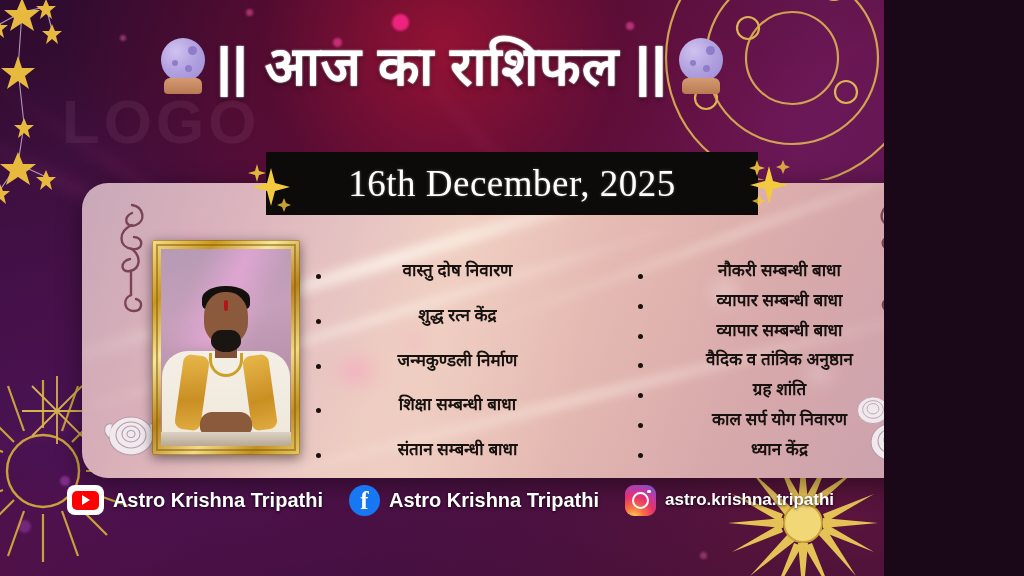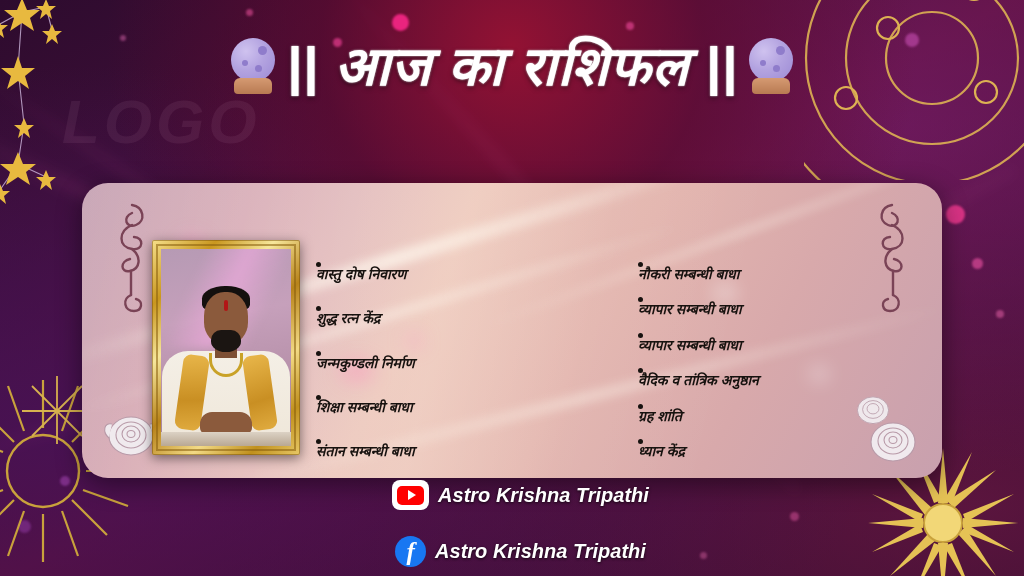--- a/index.html
+++ b/index.html
@@ -4,29 +4,28 @@
 <style>
   * { margin:0; padding:0; box-sizing:border-box; }
   html,body { width:1024px; height:576px; overflow:hidden; }
   body {
     font-family:"Liberation Sans", sans-serif;
     background:#1a0718;
   }
 
   #poster {
     position:relative;
-    width:1024px; height:576px;
+    width:884px; height:576px;
     overflow:hidden;
     background:
       radial-gradient(circle at 50% 8%, rgba(150,18,50,0.95) 0%, rgba(92,10,45,0.7) 26%, rgba(0,0,0,0) 55%),
       radial-gradient(ellipse at 88% 22%, rgba(120,30,110,0.65) 0%, rgba(0,0,0,0) 55%),
       radial-gradient(ellipse at 8% 75%, rgba(70,18,90,0.8) 0%, rgba(0,0,0,0) 60%),
       radial-gradient(ellipse at 95% 88%, rgba(110,25,70,0.7) 0%, rgba(0,0,0,0) 55%),
       linear-gradient(150deg, #2d0b2e 0%, #400f38 25%, #5c1038 50%, #3a0c30 75%, #260a28 100%);
-    font-style: italic;
   }
 
   
   .bg-layer { position:absolute; inset:0; pointer-events:none; }
 
   .streak {
     position:absolute;
     background:linear-gradient(90deg, rgba(255,90,180,0) 0%, rgba(255,105,190,0.42) 45%, rgba(255,150,210,0.12) 100%);
     filter:blur(7px);
     transform-origin:left center;
@@ -162,30 +161,30 @@
   .sparkles { position:absolute; top:0; width:46px; height:63px; }
   .sp-left  { left:-18px; }
   .sp-right { right:-34px; }
 
   
   #lists {
     position:absolute; left:316px; top:262px; width:608px; height:196px;
     display:flex; gap:36px;
   }
   .col { flex:1; display:flex; flex-direction:column; justify-content:space-between; }
-  .li { display:flex; align-items:flex-start; font-size:14px; font-weight:bold;
-        color:#17120f; line-height:1;flex-direction:column; }
+  .li { display:flex; align-items:flex-end; font-size:17px; font-weight:bold;
+        color:#17120f; line-height:1; }
   .bullet { flex:0 0 auto; width:5px; height:5px; border-radius:50%; background:#17120f; margin-right:6px; }
   .li-text { flex:1; text-align:center; padding-right:14px;
              font-family:"Liberation Sans", sans-serif; }
 
   
   #footer {
     position:absolute; left:17px; right:0; bottom:56px; height:40px;
-    display:flex; align-items:center; justify-content:flex-start; gap:26px;flex-direction:column;
+    display:flex; align-items:center; justify-content:center; gap:26px;
   }
   .social { display:flex; align-items:center; gap:9px; }
   .social .label {
     font-size:20px; font-weight:bold; color:#ffffff;
     text-shadow:0 1px 3px rgba(0,0,0,0.8);
     font-family:"Liberation Sans", sans-serif;
   }
   .social .label.small { font-size:17px; }
 
   .ic { flex:0 0 auto; position:relative; }
@@ -411,20 +410,38 @@
       <div class="p-hair"></div>
       <div class="p-head"></div>
       <div class="p-tilak"></div>
       <div class="p-beard"></div>
       <div class="p-mala"></div>
       <div class="p-hands"></div>
       <div class="p-desk"></div>
     </div>
   </div>
 
+  <div id="date-banner">
+    <svg class="sparkles sp-left" viewBox="0 0 46 63">
+      <g fill="#f2c93f">
+        <polygon points="23,16 27,31 42,35 27,39 23,54 19,39 4,35 19,31"></polygon>
+        <polygon points="9,12 11,19 18,21 11,23 9,30 7,23 0,21 7,19" opacity="0.9"></polygon>
+        <polygon points="36,46 38,51 43,53 38,55 36,60 34,55 29,53 34,51" opacity="0.8"></polygon>
+      </g>
+    </svg>
+    <div id="date-text">16th December, 2025</div>
+    <svg class="sparkles sp-right" viewBox="0 0 46 63">
+      <g fill="#f2c93f">
+        <polygon points="23,14 27,29 42,33 27,37 23,52 19,37 4,33 19,29"></polygon>
+        <polygon points="11,8 13,14 19,16 13,18 11,24 9,18 3,16 9,14" opacity="0.9"></polygon>
+        <polygon points="37,8 39,13 44,15 39,17 37,22 35,17 30,15 35,13" opacity="0.8"></polygon>
+        <polygon points="13,42 15,47 20,49 15,51 13,56 11,51 6,49 11,47" opacity="0.8"></polygon>
+      </g>
+    </svg>
+  </div>
 
   <div id="lists">
     <div class="col">
       <div class="li">
           <span class="bullet"></span>
           <span class="li-text">वास्तु दोष निवारण</span>
         </div>
       <div class="li">
           <span class="bullet"></span>
           <span class="li-text">शुद्ध रत्न केंद्र</span>
@@ -455,20 +472,24 @@
           <span class="bullet"></span>
           <span class="li-text">व्यापार सम्बन्धी बाधा</span>
         </div>
       <div class="li">
           <span class="bullet"></span>
           <span class="li-text">वैदिक व तांत्रिक अनुष्ठान</span>
         </div>
       <div class="li">
           <span class="bullet"></span>
           <span class="li-text">ग्रह शांति</span>
+        </div>
+      <div class="li">
+          <span class="bullet"></span>
+          <span class="li-text">काल सर्प योग निवारण</span>
         </div>
       <div class="li">
           <span class="bullet"></span>
           <span class="li-text">ध्यान केंद्र</span>
         </div>
     </div>
   </div>
 
   <div id="footer">
     <div class="social">
@@ -478,15 +499,22 @@
           </div>
         </div>
       <div class="label">Astro Krishna Tripathi</div>
     </div>
     <div class="social">
       <div class="ic ic-fb">
           <div class="f">f</div>
         </div>
       <div class="label">Astro Krishna Tripathi</div>
     </div>
+    <div class="social">
+      <div class="ic ic-ig">
+          <div class="ring"></div>
+          <div class="dot"></div>
+        </div>
+      <div class="label small">astro.krishna.tripathi</div>
+    </div>
   </div>
 
 </div>
 
 </body></html>

